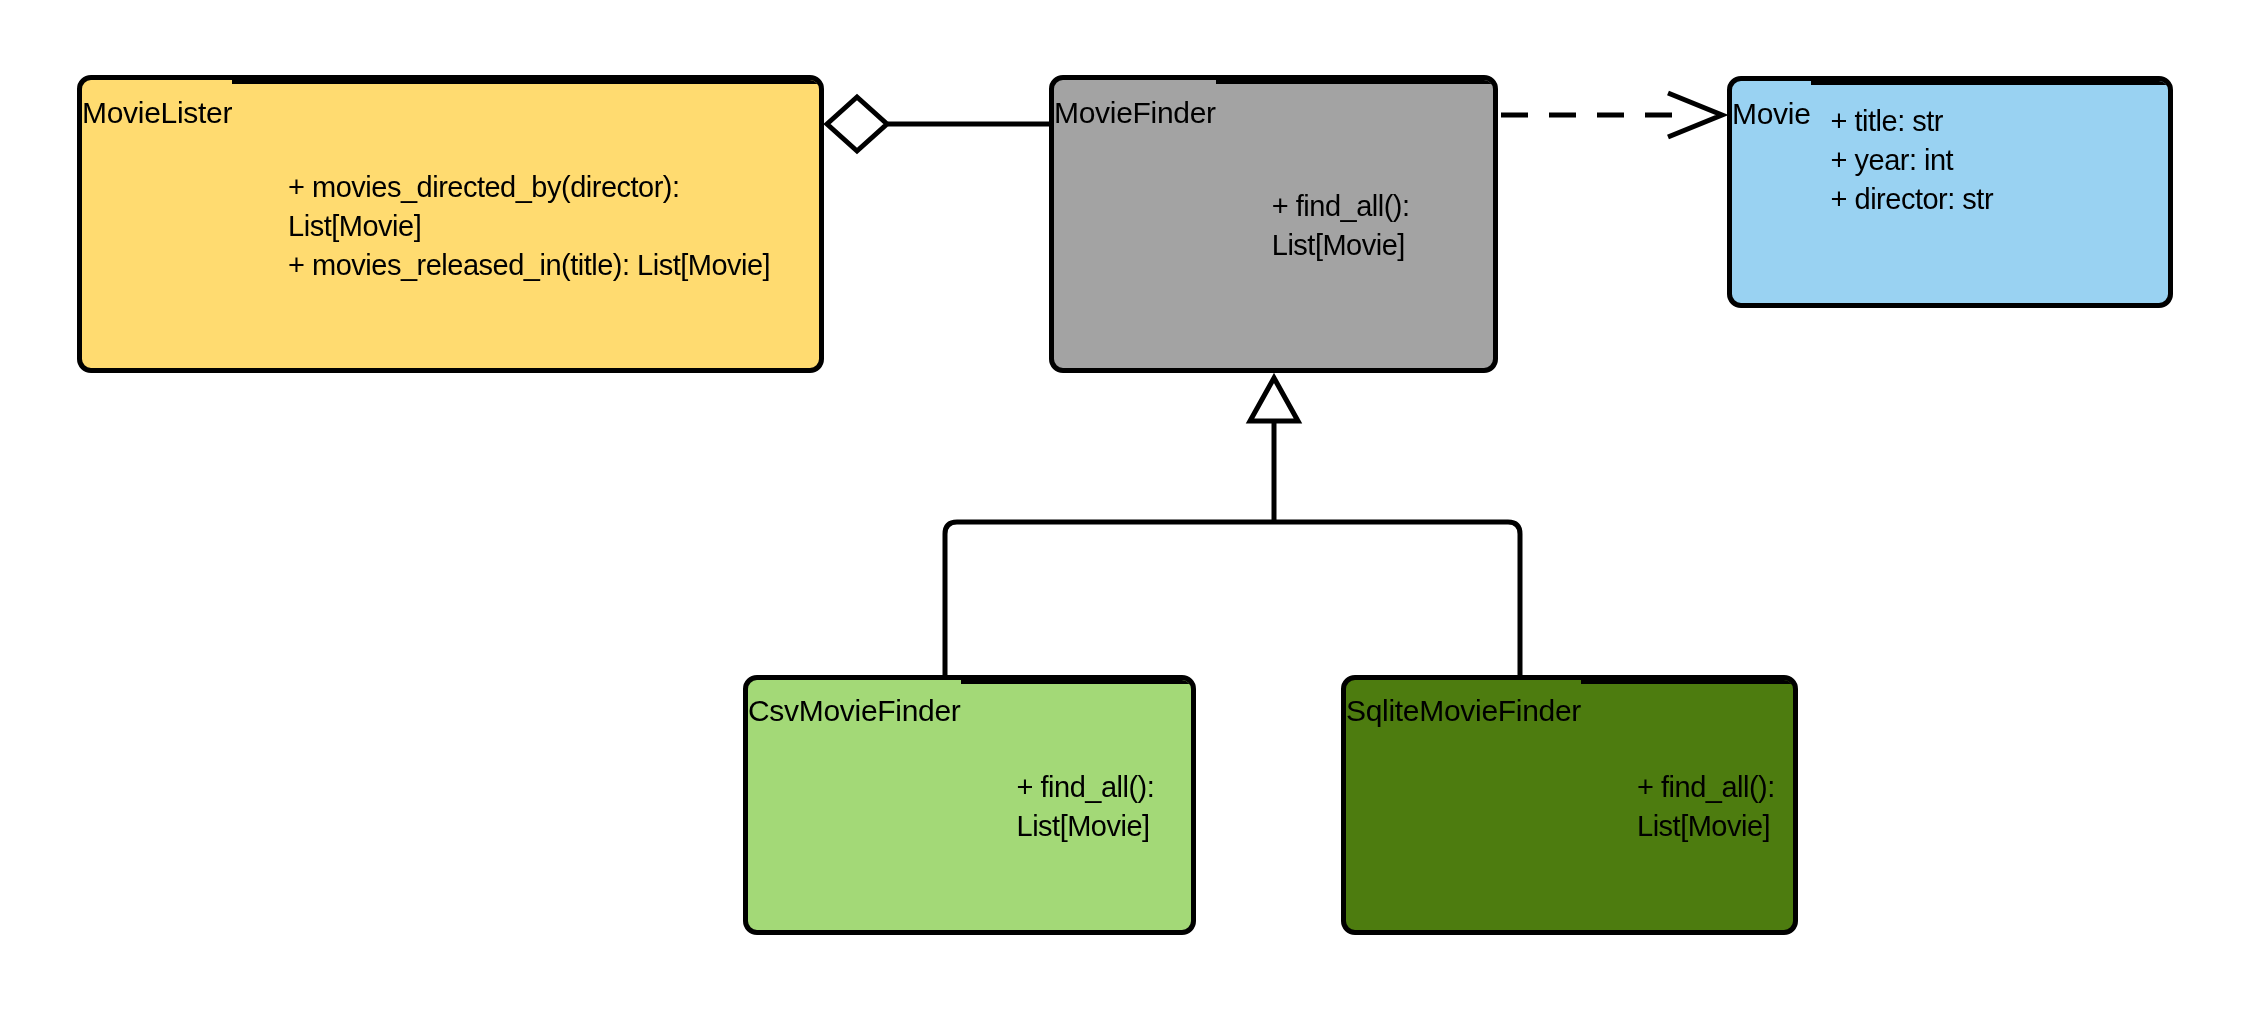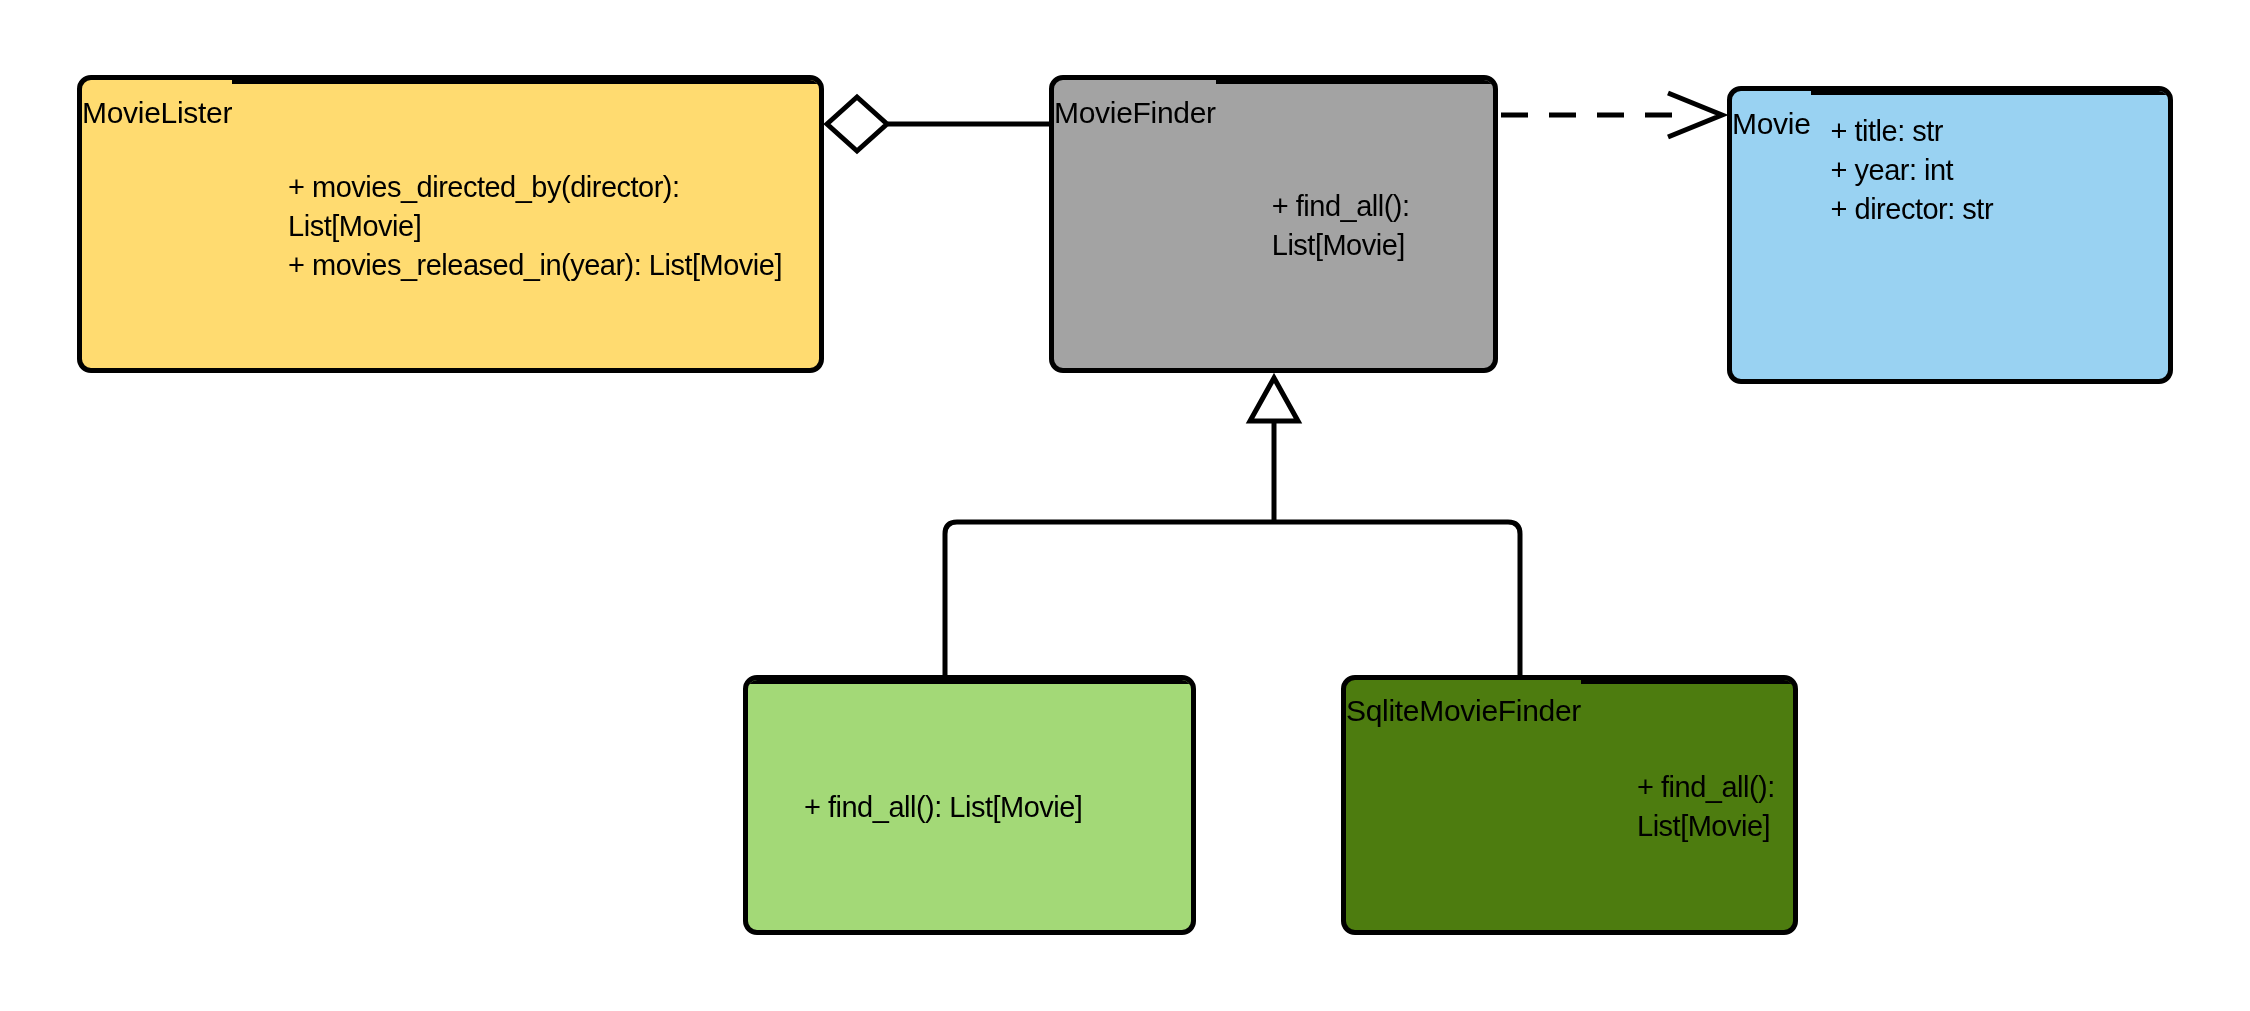--- a/index.html
+++ b/index.html
@@ -54,21 +54,21 @@
 
   
   #movie-lister        { left:77px;   top:75px;  width:747px; height:298px; }
   #movie-lister .title { height:65px; }
   #movie-lister .attrs { height:90px; }
 
   #movie-finder        { left:1049px; top:75px;  width:449px; height:298px; }
   #movie-finder .title { height:65px; }
   #movie-finder .attrs { height:113px; }
 
-  #movie               { left:1727px; top:86px;  width:446px; height:298px; }
+  #movie               { left:1727px; top:76px;  width:446px; height:232px; }
   #movie .title        { height:65px; }
   #movie .attrs        { height:155px;padding-left:20px; }
 
   #csv-movie-finder        { left:743px;  top:675px; width:453px; height:260px; }
   #csv-movie-finder .title { height:62px; }
   #csv-movie-finder .attrs { height:95px; }
 
   #sqlite-movie-finder        { left:1341px; top:675px; width:457px; height:260px; }
   #sqlite-movie-finder .title { height:62px; }
   #sqlite-movie-finder .attrs { height:95px; }
@@ -95,21 +95,21 @@
       <path d="M1274 421 V524" fill="none"></path>
       <path d="M945 677 V534 Q945 522 957 522 H1508 Q1520 522 1520 534 V677" fill="none"></path>
     </g>
   </svg>
 
   <div class="cls" id="movie-lister" style="background-color: rgb(255, 219, 112);">
     <div class="title">MovieLister</div>
     <div class="sec attrs"></div>
     <div class="sec last">
       <div>+ movies_directed_by(director): List[Movie]</div>
-      <div>+ movies_released_in(year): List[Movie]</div>
+      <div>+ movies_released_in(title): List[Movie]</div>
     </div>
   </div>
 
   <div class="cls" id="movie-finder" style="background-color: #a3a3a3;">
     <div class="title">MovieFinder</div>
     <div class="sec attrs"></div>
     <div class="sec last">
       <div>+ find_all(): List[Movie]</div>
     </div>
   </div>
@@ -118,20 +118,21 @@
     <div class="title">Movie</div>
     <div class="sec attrs">
       <div>+ title: str</div>
       <div>+ year: int</div>
       <div>+ director: str</div>
     </div>
     <div class="sec last"></div>
   </div>
 
   <div class="cls" id="csv-movie-finder" style="background-color: rgb(163, 217, 119);">
+    <div class="title">CsvMovieFinder</div>
     <div class="sec attrs"></div>
     <div class="sec last">
       <div>+ find_all(): List[Movie]</div>
     </div>
   </div>
 
   <div class="cls" id="sqlite-movie-finder" style="background-color: #4d7c0f;">
     <div class="title">SqliteMovieFinder</div>
     <div class="sec attrs"></div>
     <div class="sec last">

